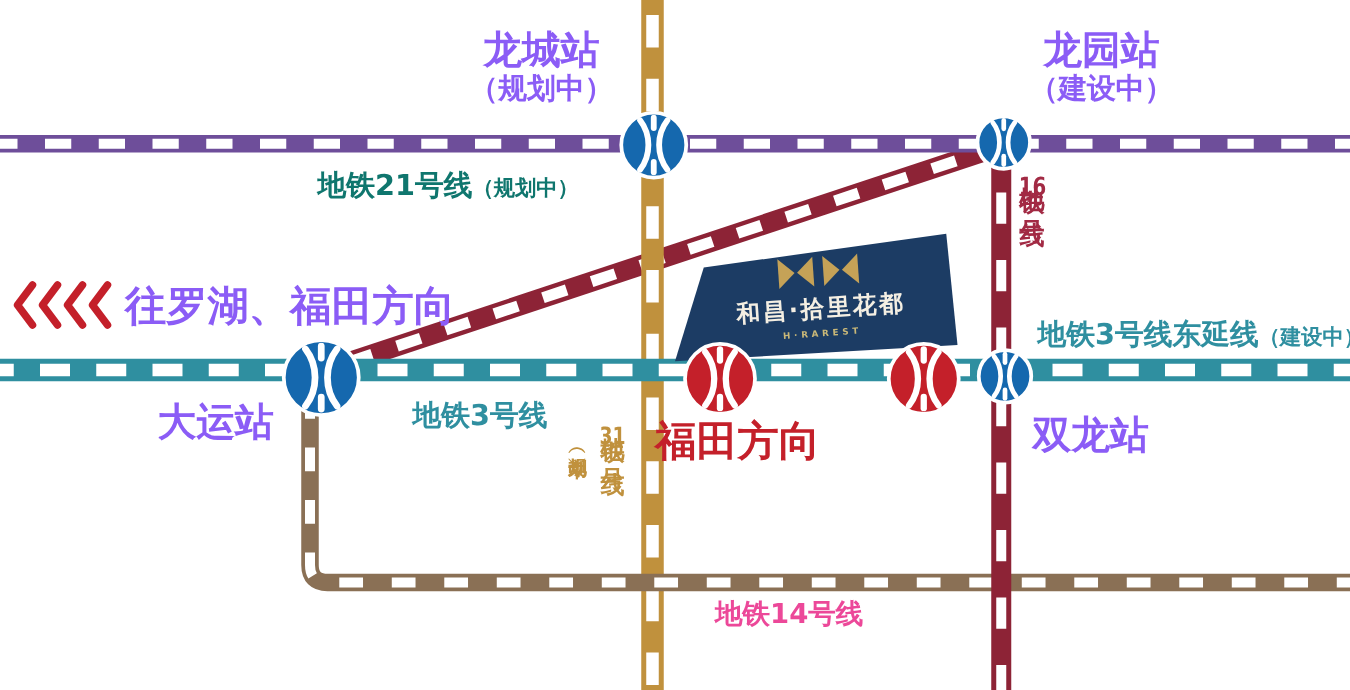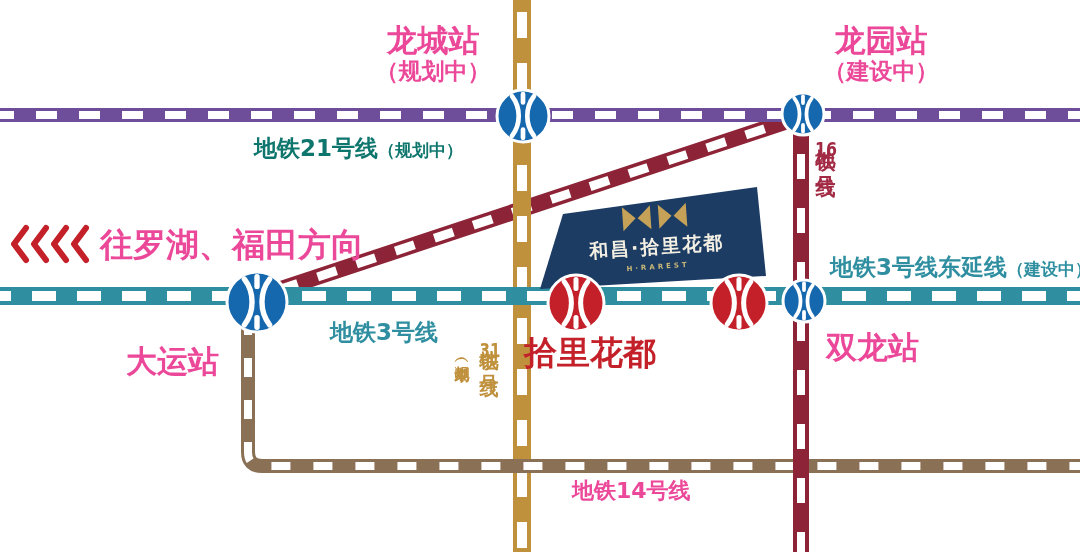--- a/index.html
+++ b/index.html
@@ -2,21 +2,21 @@
 <html><head>
 <meta charset="utf-8">
 <style>
   html,body{margin:0;padding:0;background:#fff;}
   .canvas{
     position:relative;width:1080px;height:552px;background:#ffffff;overflow:hidden;
     font-family:"DejaVu Sans","Liberation Sans",sans-serif;
   }
   .canvas svg.lines{position:absolute;left:0;top:0;}
   .lbl{position:absolute;white-space:nowrap;font-weight:bold;}
-  .blue{color:#ec4899;}
+  .blue{color:#8b5cf6;}
   .red{color:#C4202A;}
   .purple{color:#0f766e;}
   .teal{color:#2F8FA0;}
   .gold{color:#C0913D;}
   .brown{color:#ec4899;}
   .rose{color:#A22A44;}
   .station-2line{text-align:center;width:190px;}
   .station-2line .nm{font-size:31px;line-height:36px;}
   .station-2line .st{font-size:23px;line-height:27px;}
   .inline-status{font-size:17px;}
@@ -120,23 +120,23 @@
   <div class="lbl station-2line blue" style="left:338px;top:22px;">
     <div class="nm">龙城站</div>
     <div class="st">（规划中）</div>
   </div>
 
   <div class="lbl station-2line blue" style="left:786px;top:22px;">
     <div class="nm">龙园站</div>
     <div class="st">（建设中）</div>
   </div>
 
-  <div class="lbl blue" style="left:126px;top:317px;font-size:31px;margin-top:24px;">大运站</div>
+  <div class="lbl blue" style="left:126px;top:317px;font-size:31px;">大运站</div>
 
-  <div class="lbl red" style="left:524px;top:331px;font-size:33px;">拾里花都</div>
+  <div class="lbl red" style="left:524px;top:331px;font-size:33px;">福田方向</div>
 
 
   <div class="lbl blue" style="left:826px;top:327px;font-size:31px;">双龙站</div>
 
   <div class="lbl purple" style="left:254px;top:133px;font-size:23px;">
     <span>地铁21号线</span><span class="inline-status">（规划中）</span>
   </div>
 
   <div class="lbl teal" style="left:330px;top:317px;font-size:23px;">地铁3号线</div>
 

